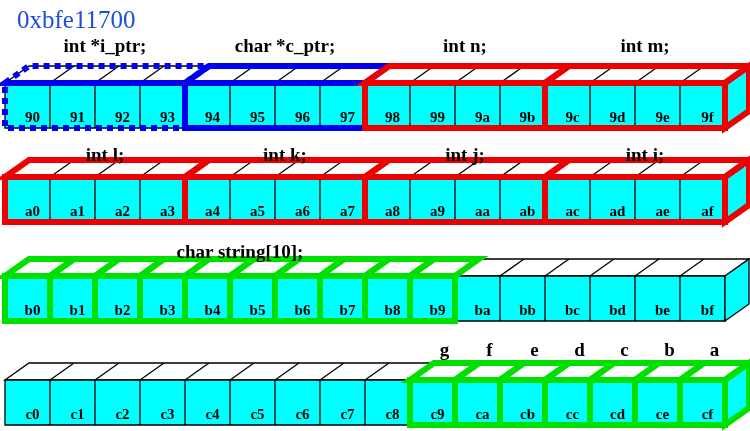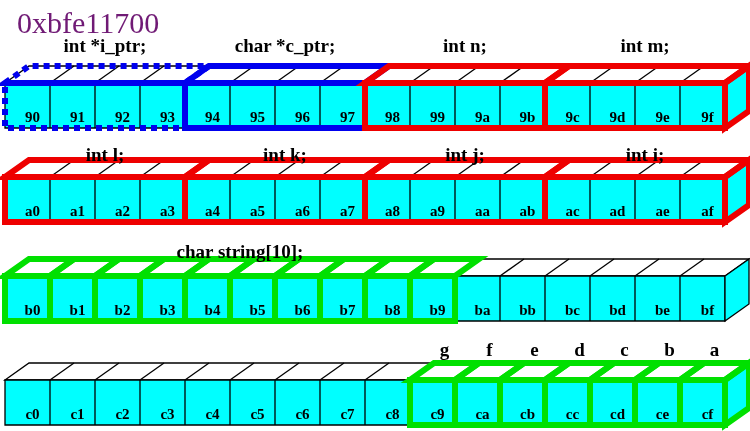--- a/index.html
+++ b/index.html
@@ -13,23 +13,23 @@
   .stage {
     position: relative;
     width: 750px;
     height: 431px;
     font-family: "Liberation Serif", "DejaVu Serif", serif;
   }
   .title {
     position: absolute;
     left: 17px;
     top: 6px;
-    font-size: 30px;
+    font-size: 25px;
     font-weight: normal;
-    color: #701a75;
+    color: #1d4ed8;
     white-space: nowrap;
   }
   svg { position: absolute; left: 0; top: 0; }
   text {
     font-family: "Liberation Serif", "DejaVu Serif", serif;
     fill: #000000;
   }
   .group-label { font-size: 19px; font-weight: bold; }
   .cell-label  { font-size: 15px; font-weight: bold; }
   .char-label  { font-size: 19px; font-weight: bold; }

